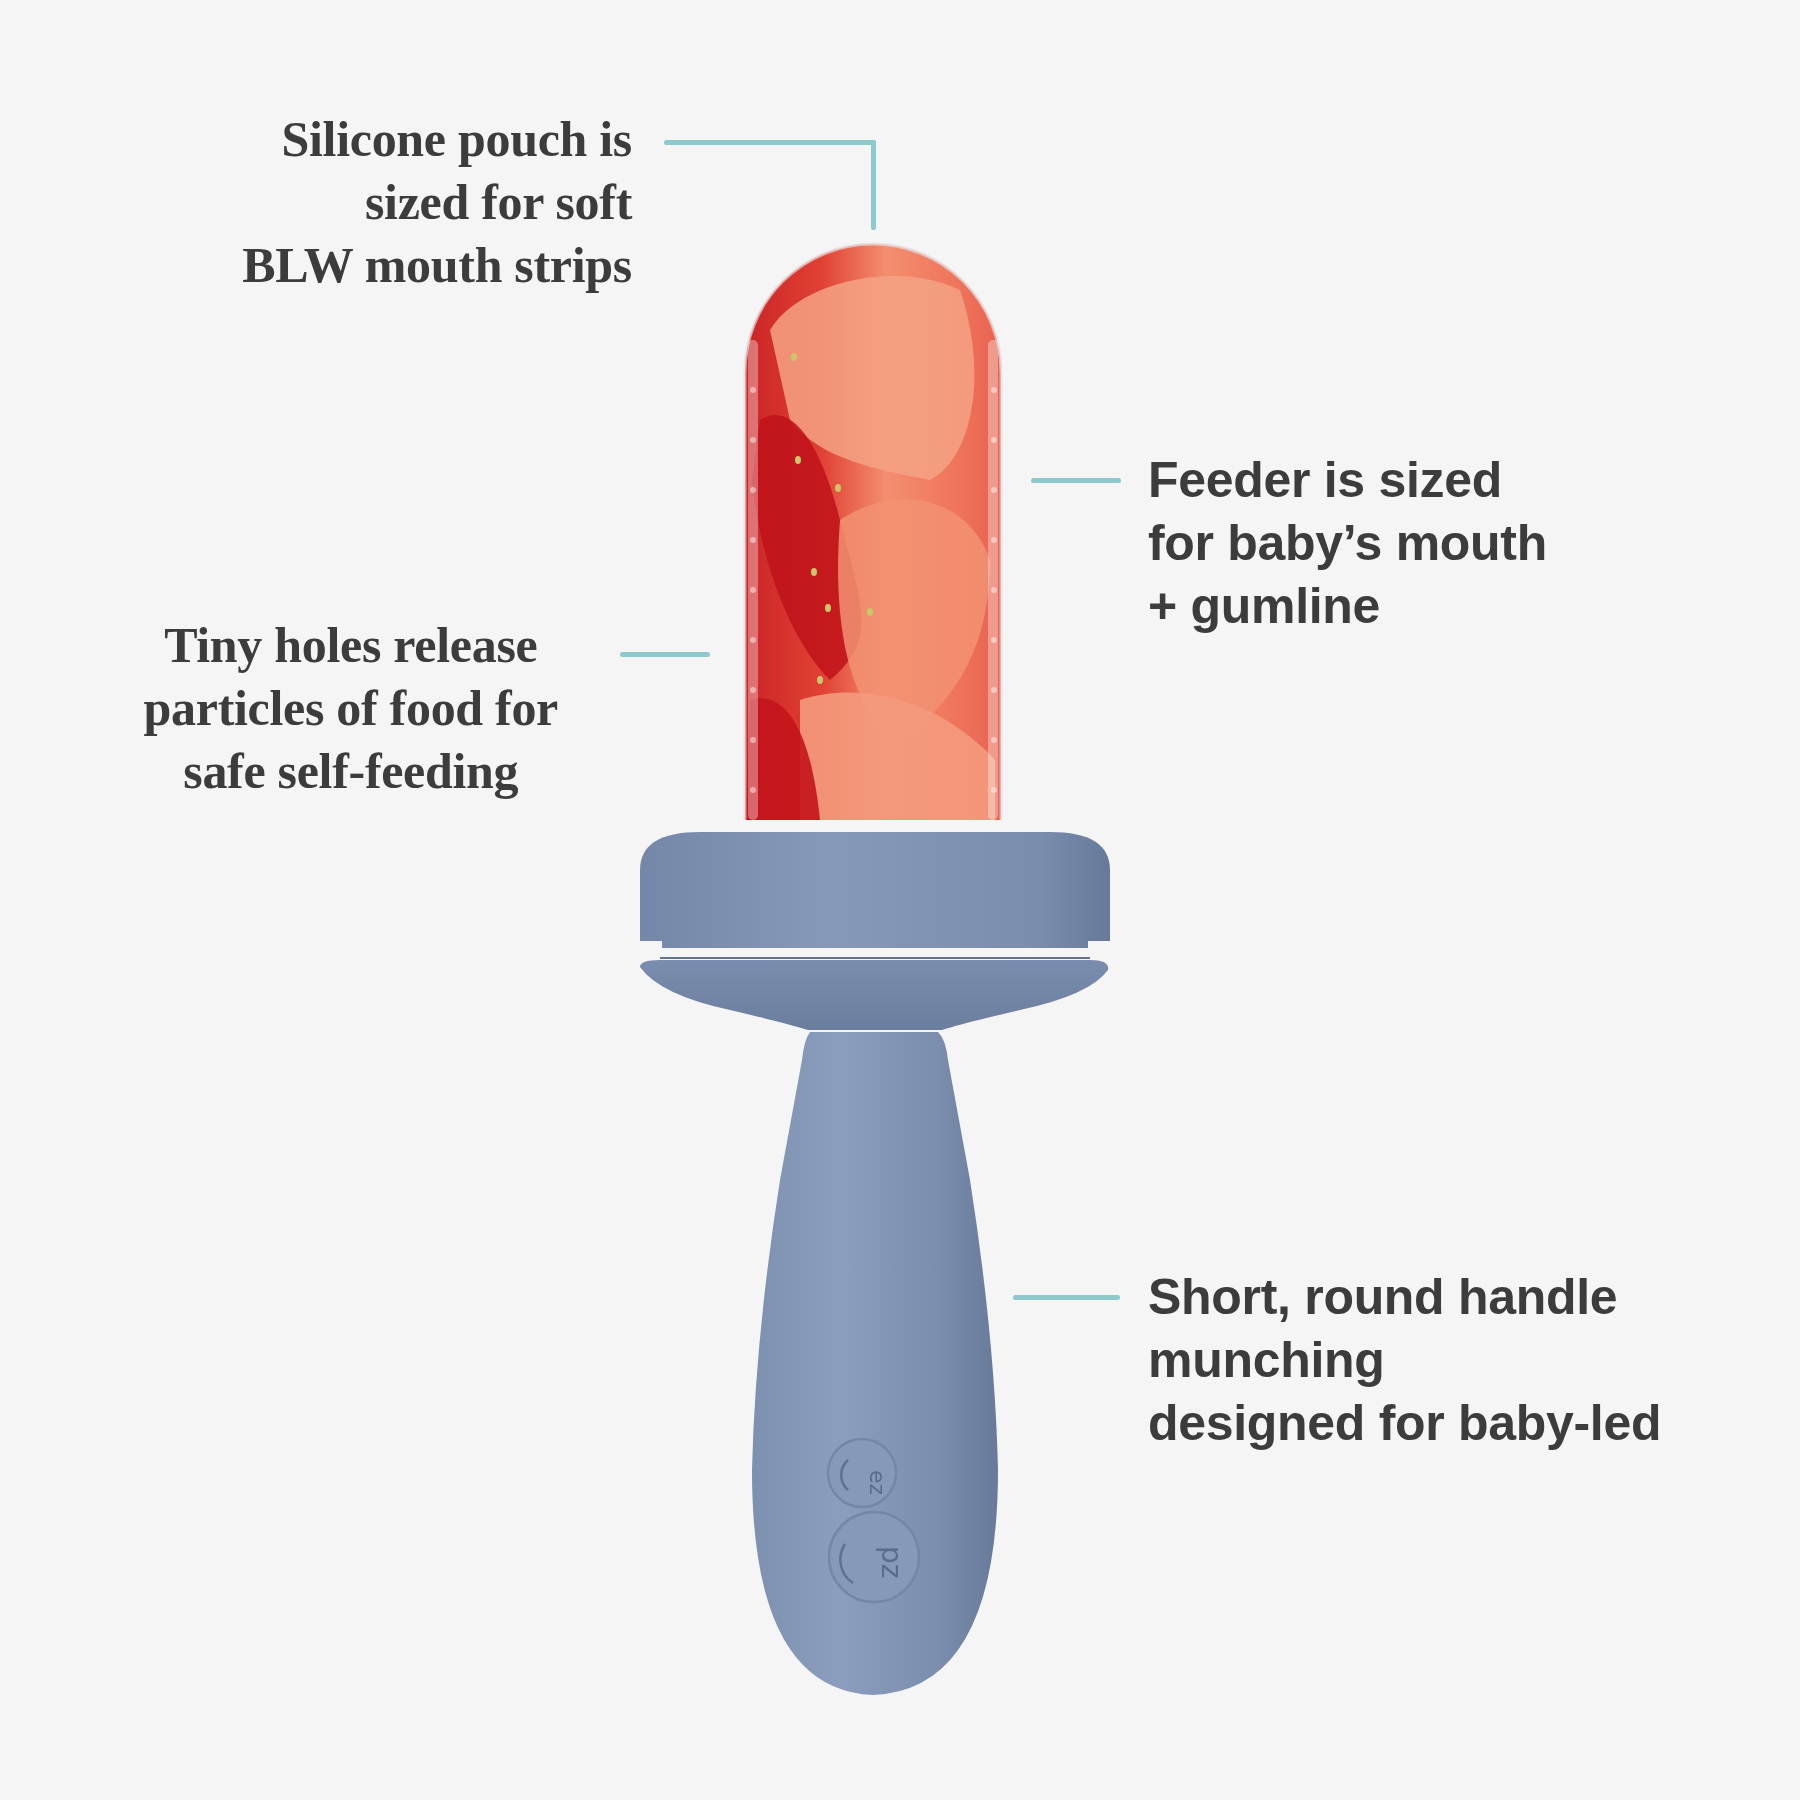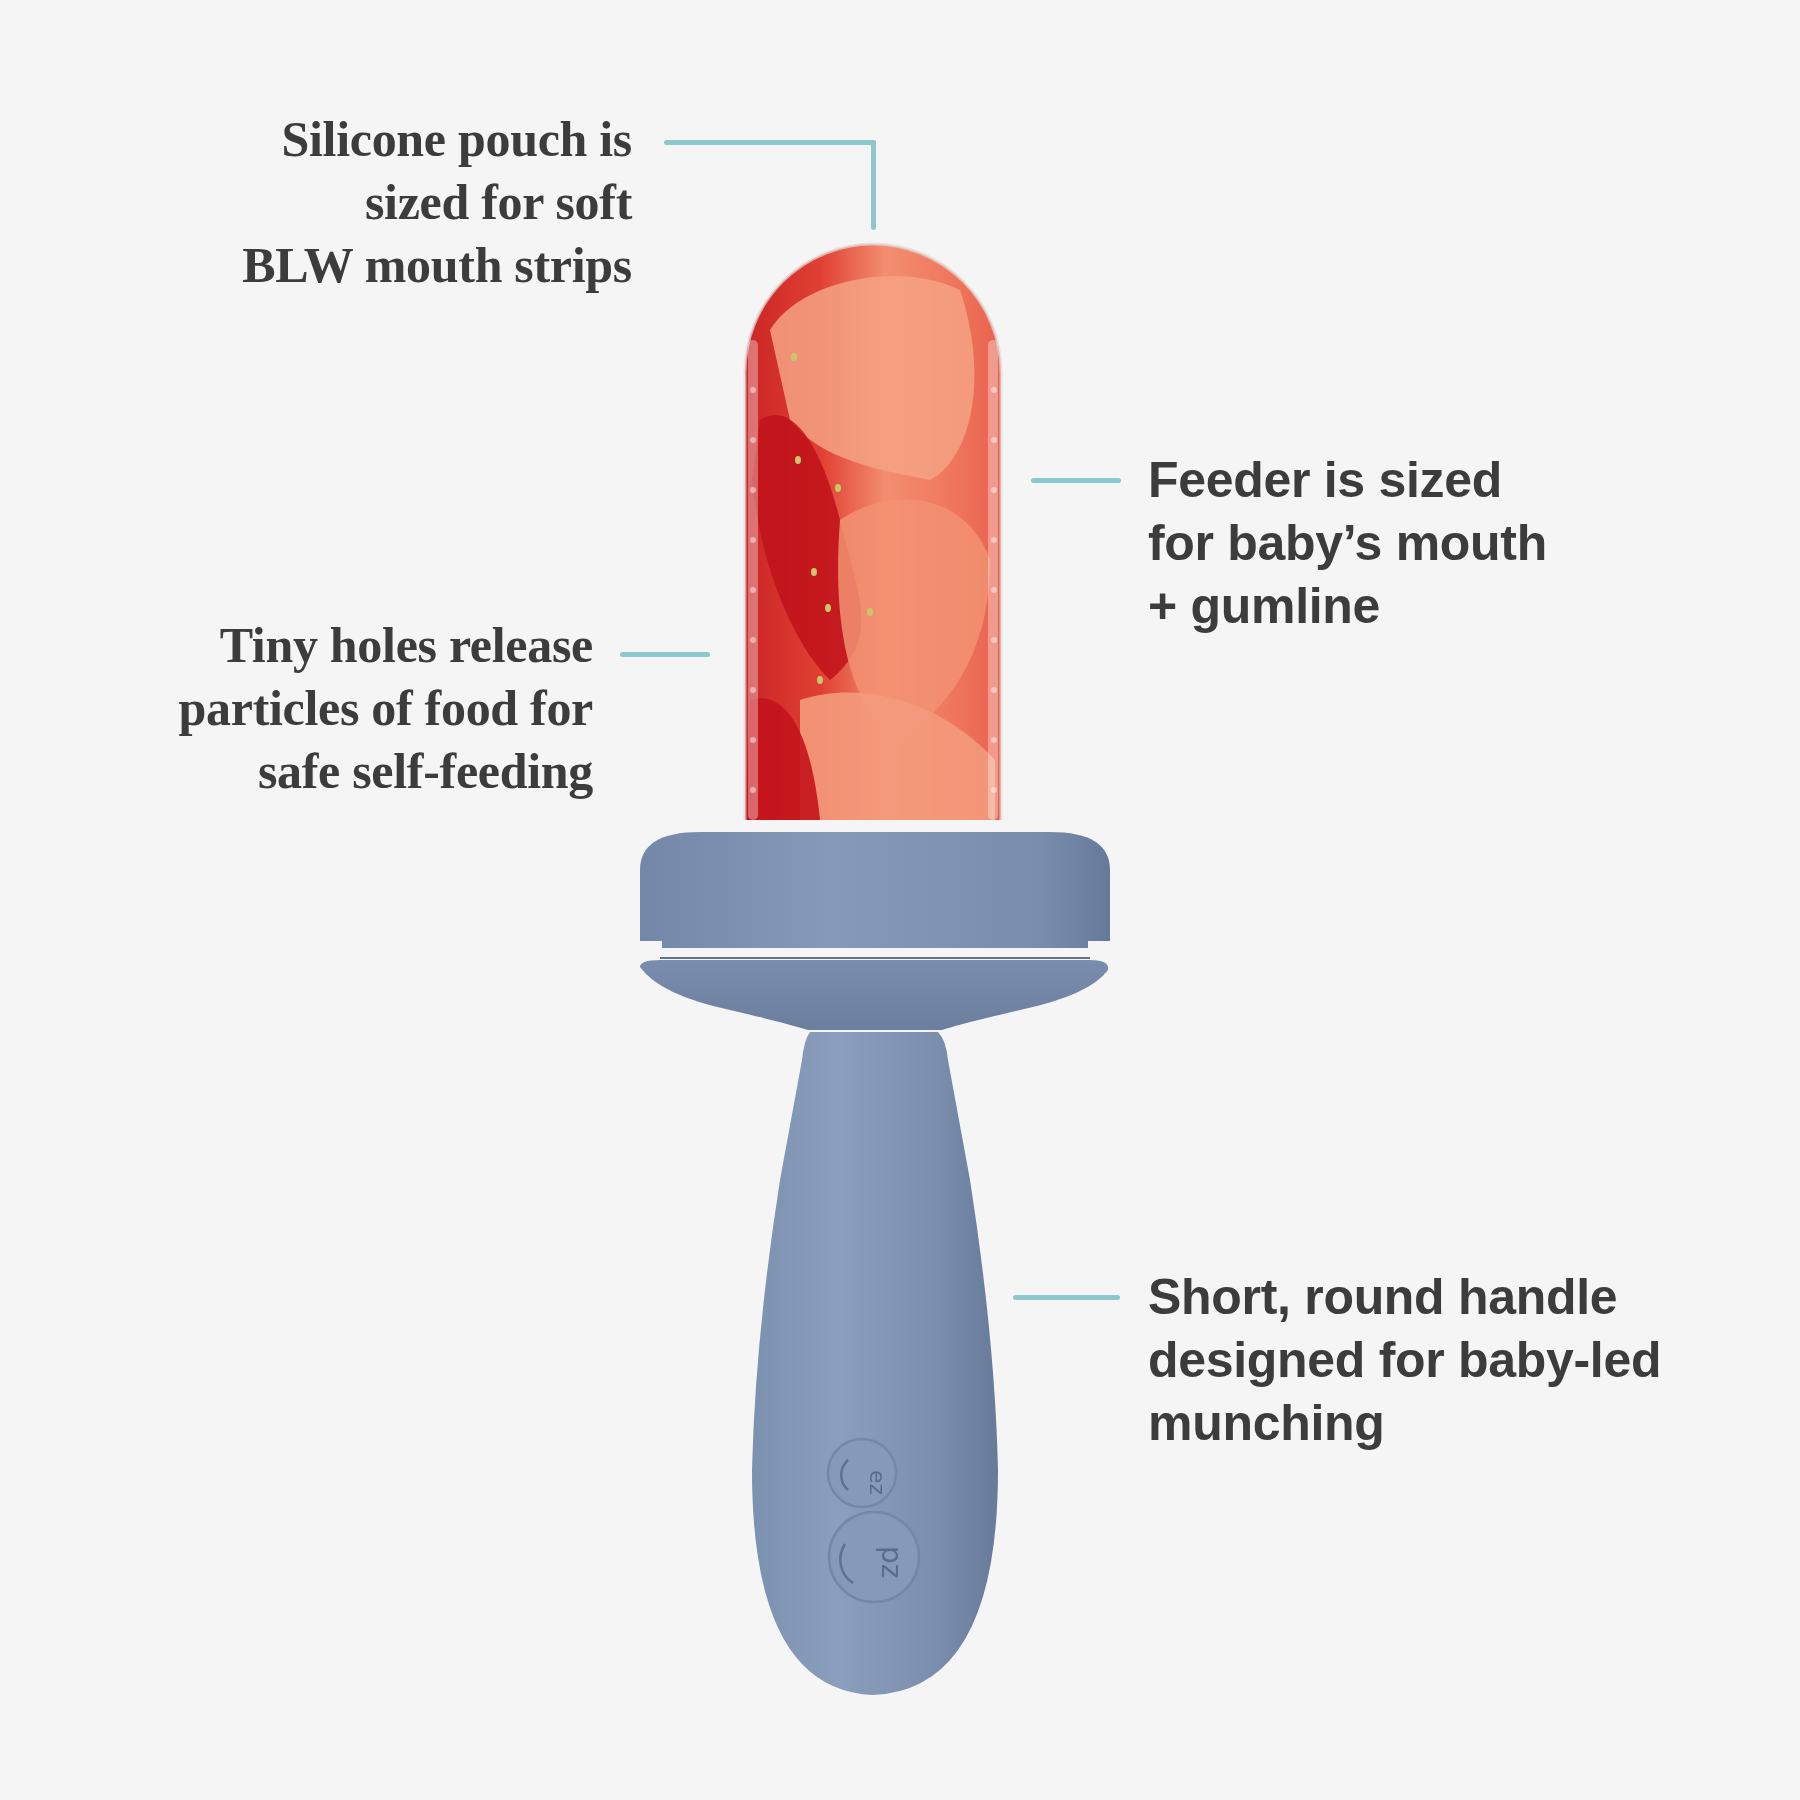--- a/index.html
+++ b/index.html
@@ -141,29 +141,29 @@
 <div class="connector" style="left:620px; top:652px; width:90px; height:5px;"></div>
 <div class="connector" style="left:1031px; top:478px; width:90px; height:5px;"></div>
 <div class="connector" style="left:1013px; top:1295px; width:107px; height:5px;"></div>
 
 <div class="callout right-align" style="right:1168px; top:108px;">
   <span class="line">Silicone pouch is</span>
   <span class="line">sized for soft</span>
   <span class="line">BLW mouth strips</span>
 </div>
 
-<div class="callout right-align" style="right:1207px; top:614px;">
+<div class="callout right-align" style="right:1242px; top:614px;text-align:center;">
   <span class="line">Tiny holes release</span>
   <span class="line">particles of food for</span>
   <span class="line">safe self-feeding</span>
 </div>
 
 <div class="callout left-align" style="left:1148px; top:449px;">
   <span class="line">Feeder is sized</span>
   <span class="line">for baby’s mouth</span>
   <span class="line">+ gumline</span>
 </div>
 
 <div class="callout left-align" style="left:1148px; top:1266px;">
   <span class="line">Short, round handle</span>
+  <span class="line">munching</span>
   <span class="line">designed for baby-led</span>
-  <span class="line">munching</span>
 </div>
 
 </body></html>

